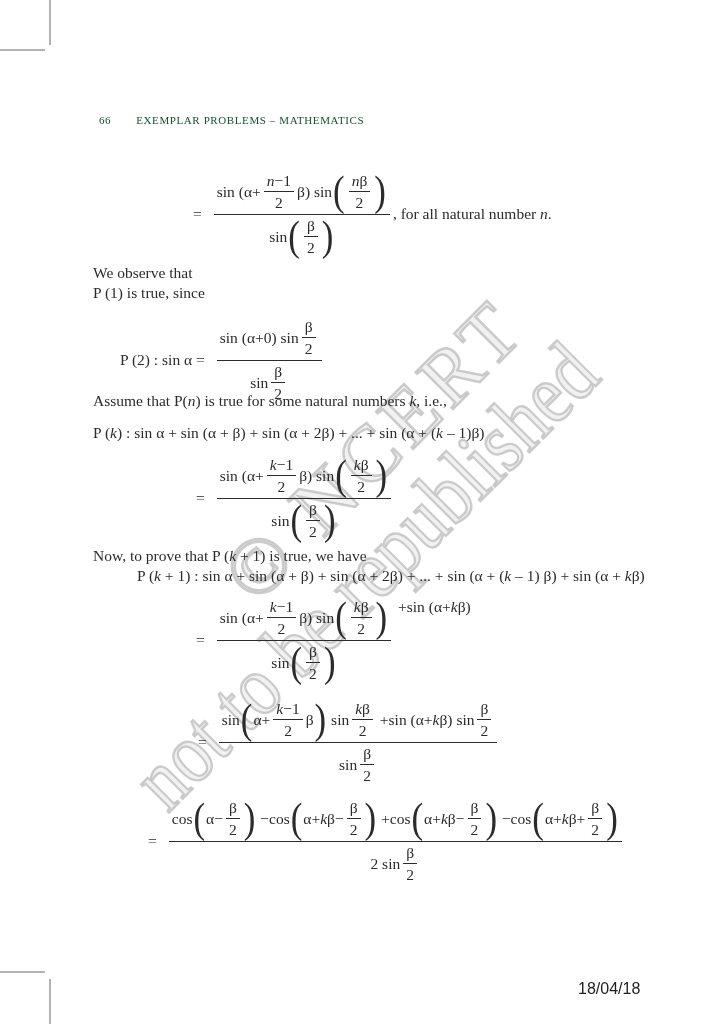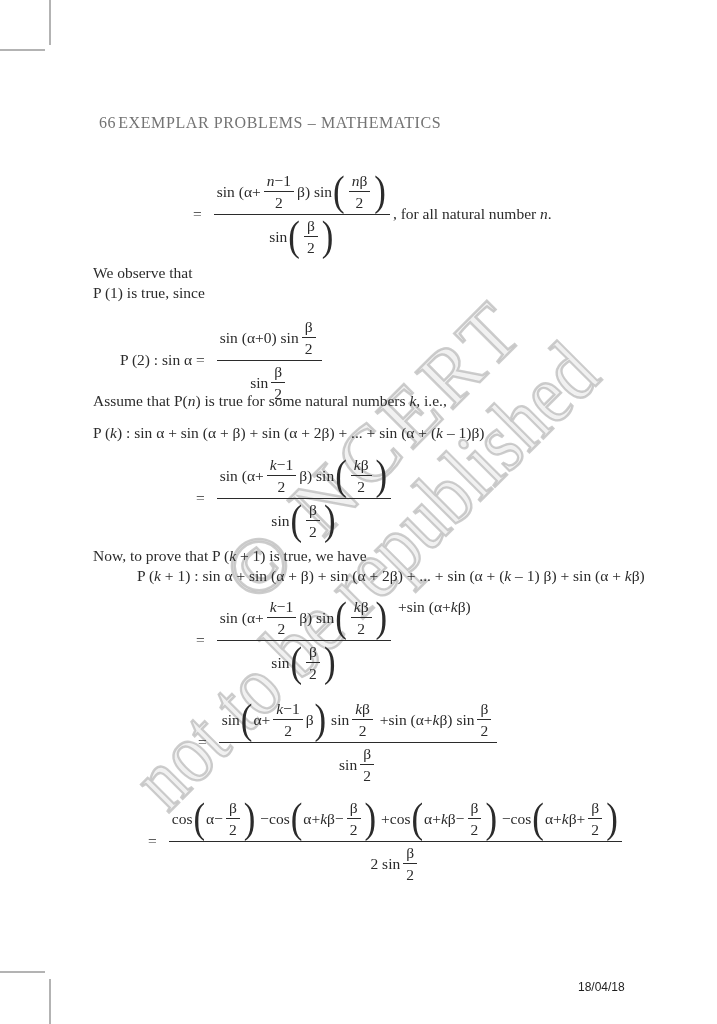--- a/index.html
+++ b/index.html
@@ -29,22 +29,22 @@
     transform-origin: 0 0;
     z-index: 1;
     pointer-events: none;
   }
   .wm.wm1 { left: 205px; top: 555px; font-size: 80px; letter-spacing: 7px; transform: rotate(-45deg); }
   .wm.wm2 { left: 112px; top: 758px; font-size: 86px; letter-spacing: 0px; transform: rotate(-45deg) scaleX(0.85); }
 
   .layer { position: absolute; inset: 0; z-index: 2; }
 
   
-  .header { position: absolute; top: 114px; left: 99px; display: flex; gap: 2px;
-            font-size: 16px; letter-spacing: 0.6px; color: #737373; }
+  .header { position: absolute; top: 114px; left: 99px; display: flex; gap: 25px;
+            font-size: 11px; letter-spacing: 0.6px; color: #14532d; }
 
   
   .para { position: absolute; left: 93px; font-size: 15.5px; white-space: nowrap; text-align: right; }
 
   
   .eq { position: absolute; display: flex; align-items: center; font-size: 15.5px; }
   .eq .lead  { display: inline-flex; align-items: center; margin-right: 9px; white-space: pre; }
   .eq .mbody { display: inline-flex; }
   .eq .tail  { display: inline-flex; align-items: flex-end; white-space: pre; }
 
@@ -57,21 +57,21 @@
   .fd { padding: 2px 3px 0; }
   .fbar { align-self: stretch; height: 0; border-top: 1.3px solid #2b2b2b; }
 
   .pgroup { display: inline-flex; align-items: center; }
   .paren  { font-size: 2.25em; line-height: 0.9; font-weight: 300;
             transform: scaleY(1.18); padding: 0 1px; }
   .pinner { display: inline-flex; align-items: center; }
 
   
   .footer { position: absolute; left: 578px; top: 980px;
-            font-family: "Liberation Sans", sans-serif; font-size: 12px; color: #1e1e1e; }
+            font-family: "Liberation Sans", sans-serif; font-size: 16px; color: #1e1e1e; }
 </style>
 </head>
 <body>
 
 <div class="page">
 
   <div class="crop tlv"></div>
   <div class="crop tlh"></div>
   <div class="crop blh"></div>
   <div class="crop blv"></div>

